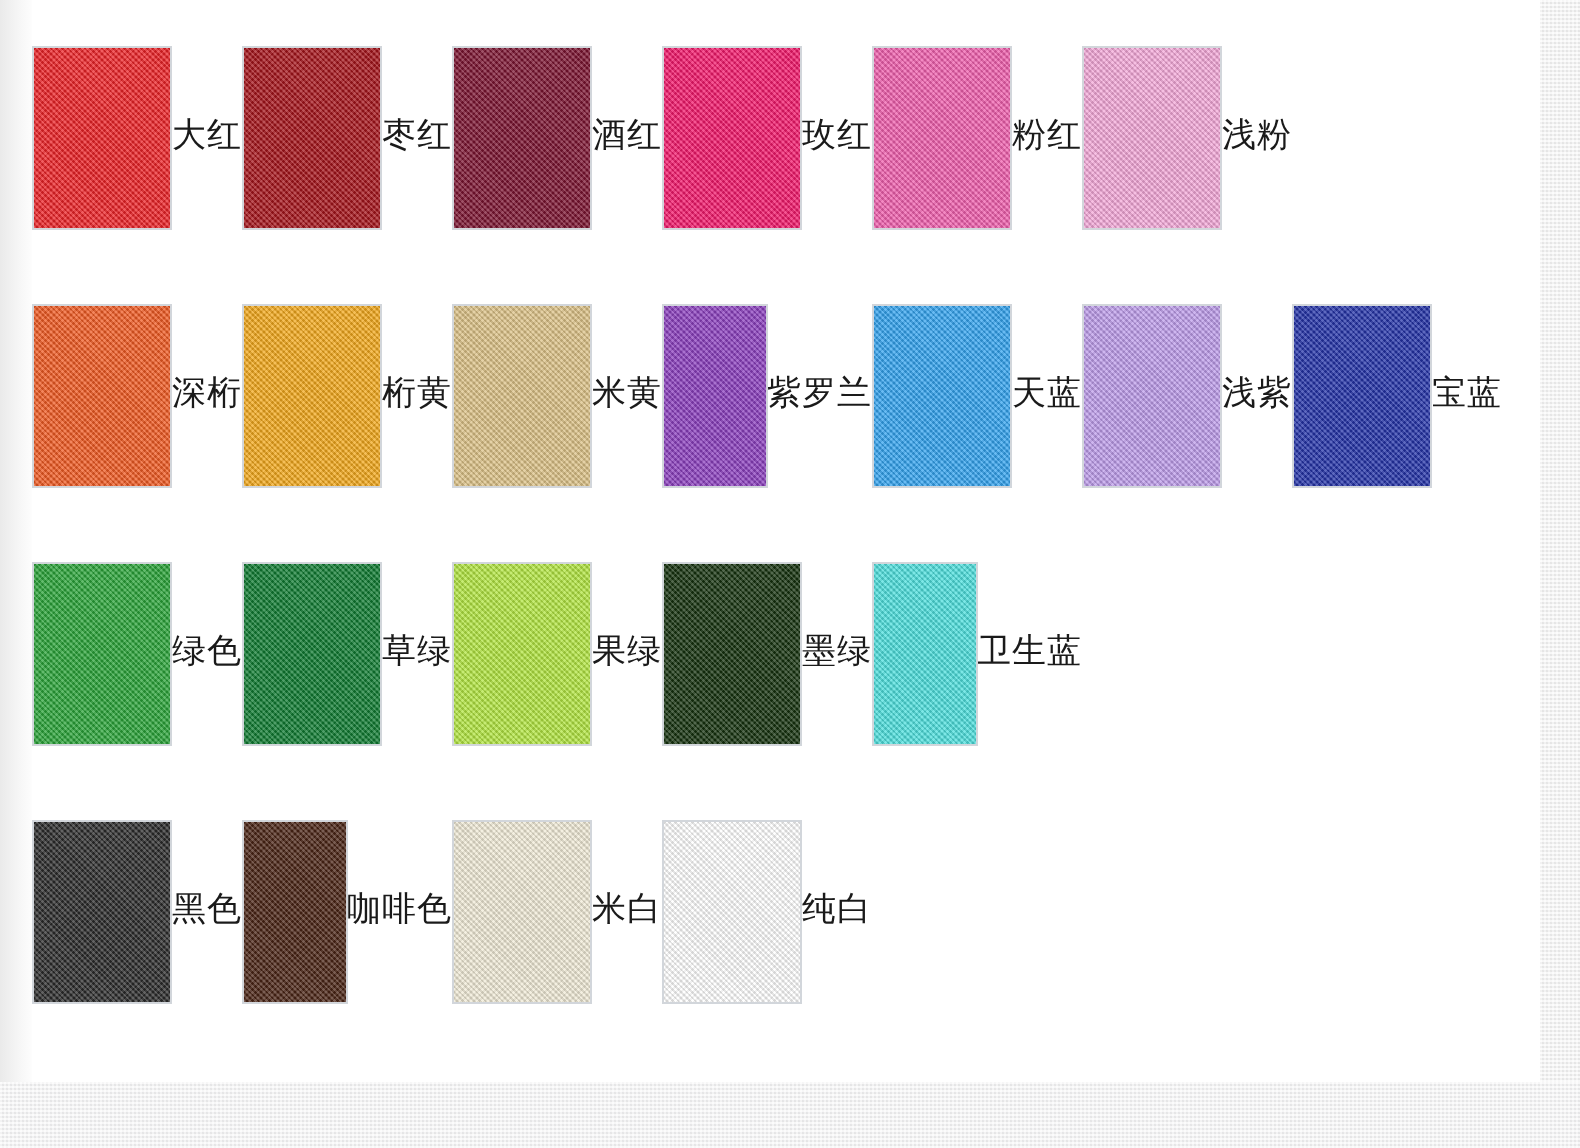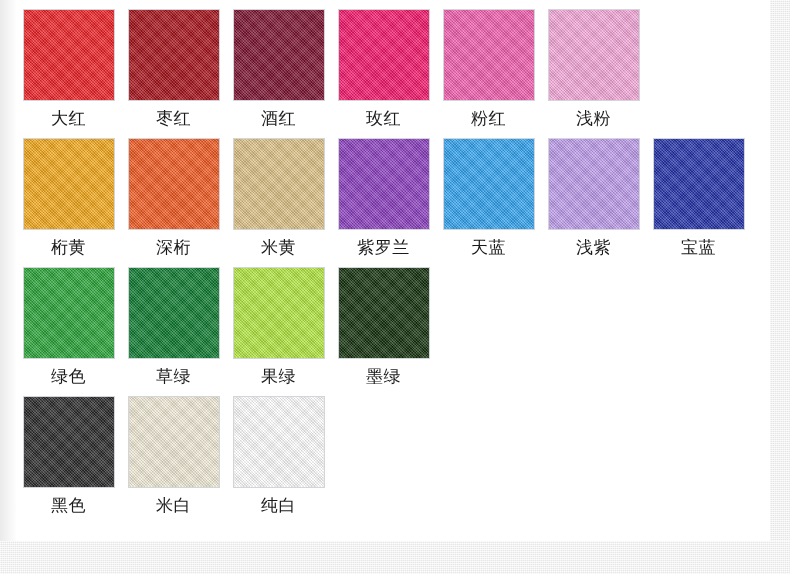--- a/index.html
+++ b/index.html
@@ -47,21 +47,21 @@
   .swatch-row {
     display: flex;
     flex-direction: row;
     height: 129px;
   }
 
   .swatch-cell {
     width: 105px;
     flex: 0 0 105px;
     display: flex;
-    flex-direction: column;
+    flex-direction: row;
     align-items: center;
   }
 
   .swatch-cell.empty-cell {
     visibility: hidden;
   }
 
   
   .swatch-chip {
     position: relative;
@@ -179,31 +179,31 @@
             <div class="swatch-chip">
               <div class="chip-fill" style="background-color: rgb(244, 168, 216);"></div>
               <div class="chip-texture"></div>
             </div>
             <div class="swatch-label">浅粉</div>
           </div>
         </div>
         <div class="swatch-row">
           <div class="swatch-cell">
             <div class="swatch-chip">
+              <div class="chip-fill" style="background-color: rgb(240, 90, 34);"></div>
+              <div class="chip-texture"></div>
+            </div>
+            <div class="swatch-label">深桁</div>
+          </div>
+          <div class="swatch-cell">
+            <div class="swatch-chip">
               <div class="chip-fill" style="background-color: rgb(242, 168, 28);"></div>
               <div class="chip-texture"></div>
             </div>
             <div class="swatch-label">桁黄</div>
-          </div>
-          <div class="swatch-cell">
-            <div class="swatch-chip">
-              <div class="chip-fill" style="background-color: rgb(240, 90, 34);"></div>
-              <div class="chip-texture"></div>
-            </div>
-            <div class="swatch-label">深桁</div>
           </div>
           <div class="swatch-cell">
             <div class="swatch-chip">
               <div class="chip-fill" style="background-color: rgb(220, 193, 134);"></div>
               <div class="chip-texture"></div>
             </div>
             <div class="swatch-label">米黄</div>
           </div>
           <div class="swatch-cell">
             <div class="swatch-chip">
@@ -256,28 +256,42 @@
             </div>
             <div class="swatch-label">果绿</div>
           </div>
           <div class="swatch-cell">
             <div class="swatch-chip">
               <div class="chip-fill" style="background-color: rgb(21, 50, 14);"></div>
               <div class="chip-texture"></div>
             </div>
             <div class="swatch-label">墨绿</div>
           </div>
+          <div class="swatch-cell">
+            <div class="swatch-chip">
+              <div class="chip-fill" style="background-color: rgb(77, 223, 221);"></div>
+              <div class="chip-texture"></div>
+            </div>
+            <div class="swatch-label">卫生蓝</div>
+          </div>
         </div>
         <div class="swatch-row">
           <div class="swatch-cell">
             <div class="swatch-chip">
               <div class="chip-fill" style="background-color: rgb(43, 43, 43);"></div>
               <div class="chip-texture"></div>
             </div>
             <div class="swatch-label">黑色</div>
+          </div>
+          <div class="swatch-cell">
+            <div class="swatch-chip">
+              <div class="chip-fill" style="background-color: rgb(74, 36, 21);"></div>
+              <div class="chip-texture"></div>
+            </div>
+            <div class="swatch-label">咖啡色</div>
           </div>
           <div class="swatch-cell">
             <div class="swatch-chip">
               <div class="chip-fill" style="background-color: rgb(240, 234, 214);"></div>
               <div class="chip-texture"></div>
             </div>
             <div class="swatch-label">米白</div>
           </div>
           <div class="swatch-cell">
             <div class="swatch-chip">

